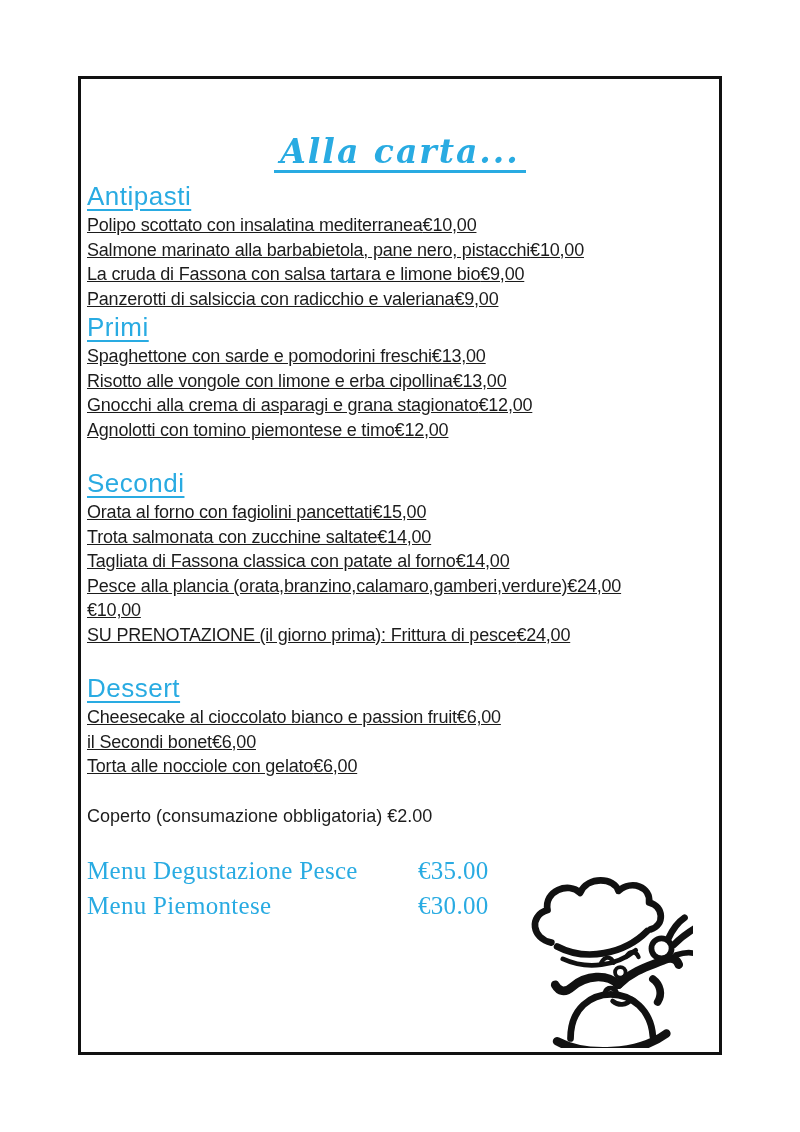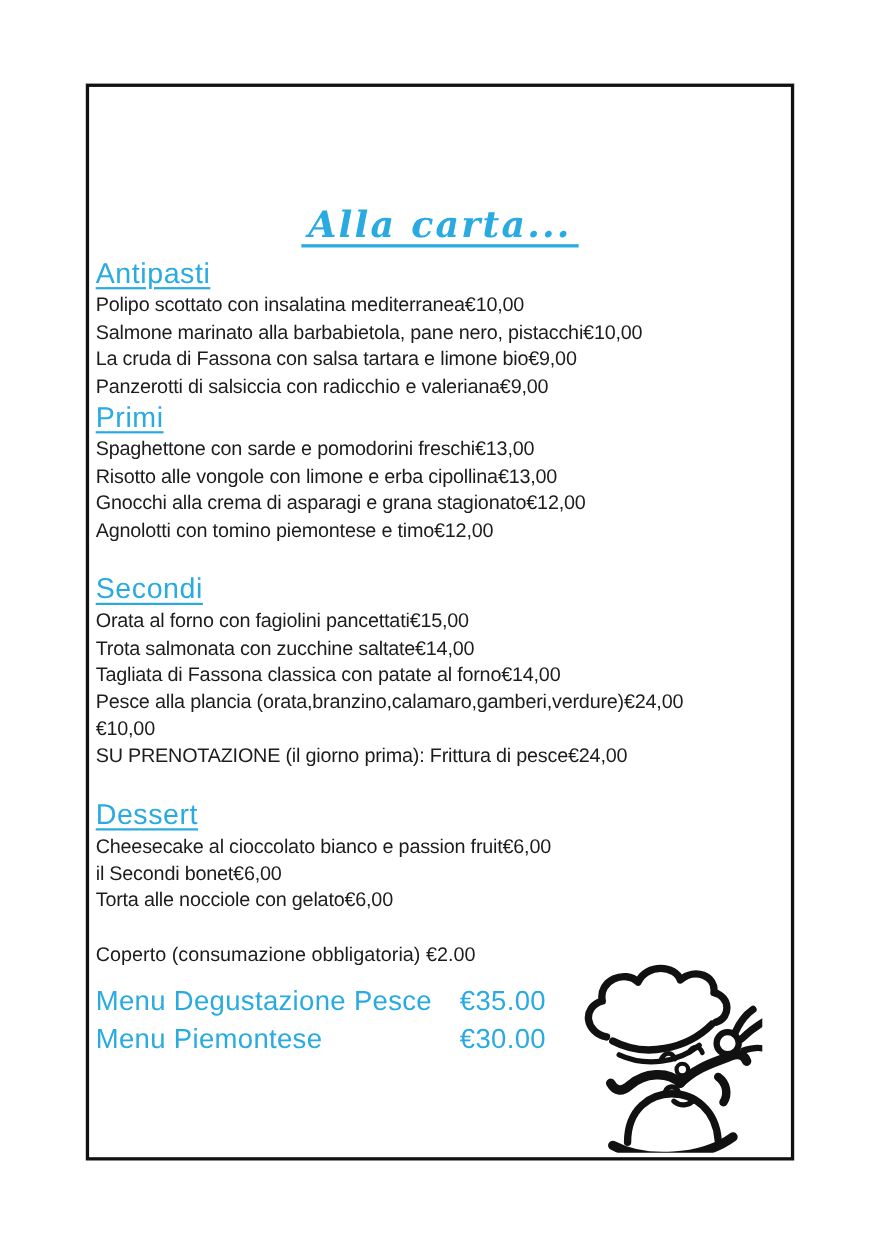--- a/index.html
+++ b/index.html
@@ -15,39 +15,39 @@
   .menu-frame {
     position: absolute;
     left: 78px; top: 76px;
     width: 644px; height: 979px;
     border: 3px solid #111111;
     background: #ffffff;
   }
   .menu-content {
     position: relative;
     height: 100%;
-    padding: 108px 6px 0 6px;
+    padding: 56px 6px 0 6px;
   }
   .menu-title {
     text-align: center;
     margin-bottom: 7px;
   }
   .menu-title span {
     display: inline-block;
     font-family: "DejaVu Serif", serif;
     font-style: italic;
     font-weight: bold;
     font-size: 33px;
     letter-spacing: 2px;
     color: var(--accent);
     border-bottom: 3px solid var(--accent);
     padding: 0 6px 2px 6px;
     line-height: 1.0;
   }
-  .menu-section { margin: 0; }
+  .menu-section { margin: 0; text-decoration: underline; }
   .menu-section.gap { margin-top: 25px; }
   .section-title {
     display: inline-block;
     font-size: 26px;
     font-weight: normal;
     color: var(--accent);
     text-decoration: underline;
     text-underline-offset: 4px;
     line-height: 32px;
     margin-bottom: 1px;
@@ -62,21 +62,22 @@
     letter-spacing: -0.2px;
   }
   .item-row .dish { white-space: nowrap; }
   .item-row .price { white-space: nowrap; }
   .coperto-line {
     margin-top: 25px;
     font-size: 18px;
     line-height: 24.5px;
   }
   .fixed-menus {
-    margin-top: 13px;
+    margin-top: 25px;
+    font-family: Liberation Serif, serif;
   }
   .fixed-menu-row {
     display: flex;
     align-items: baseline;
     color: var(--accent);
     font-size: 25px;
     line-height: 35px;
     letter-spacing: 0.3px;
   }
   .fixed-menu-row .fm-name { width: 331px; }

